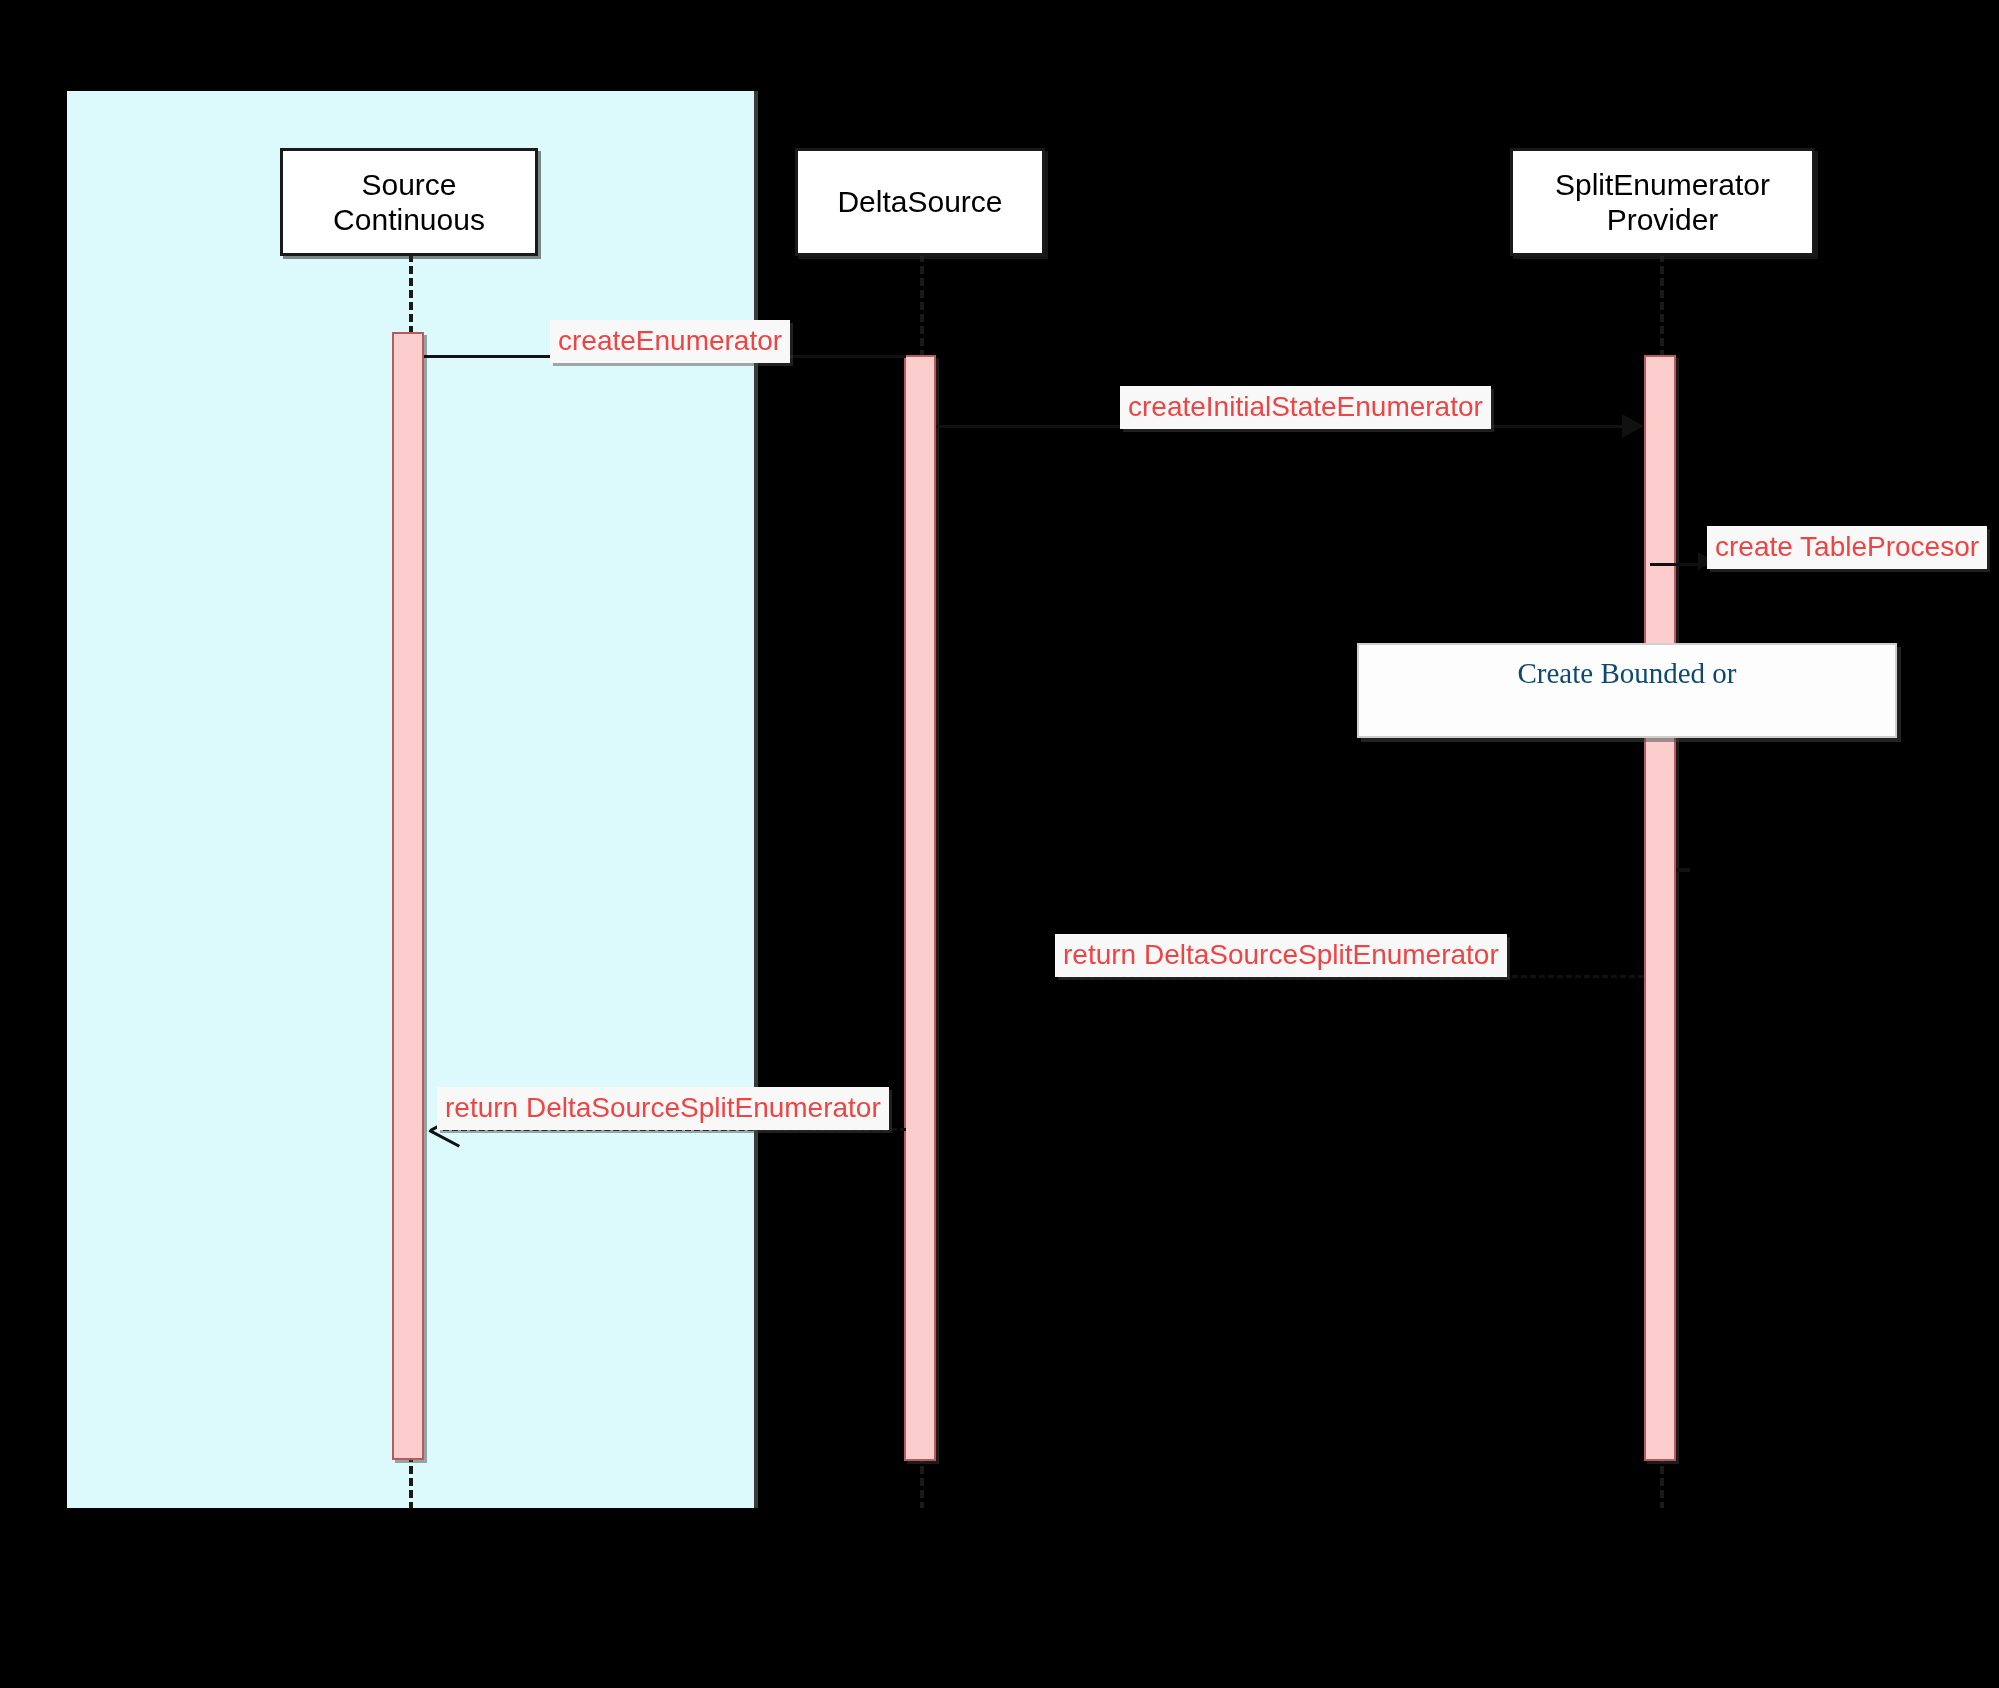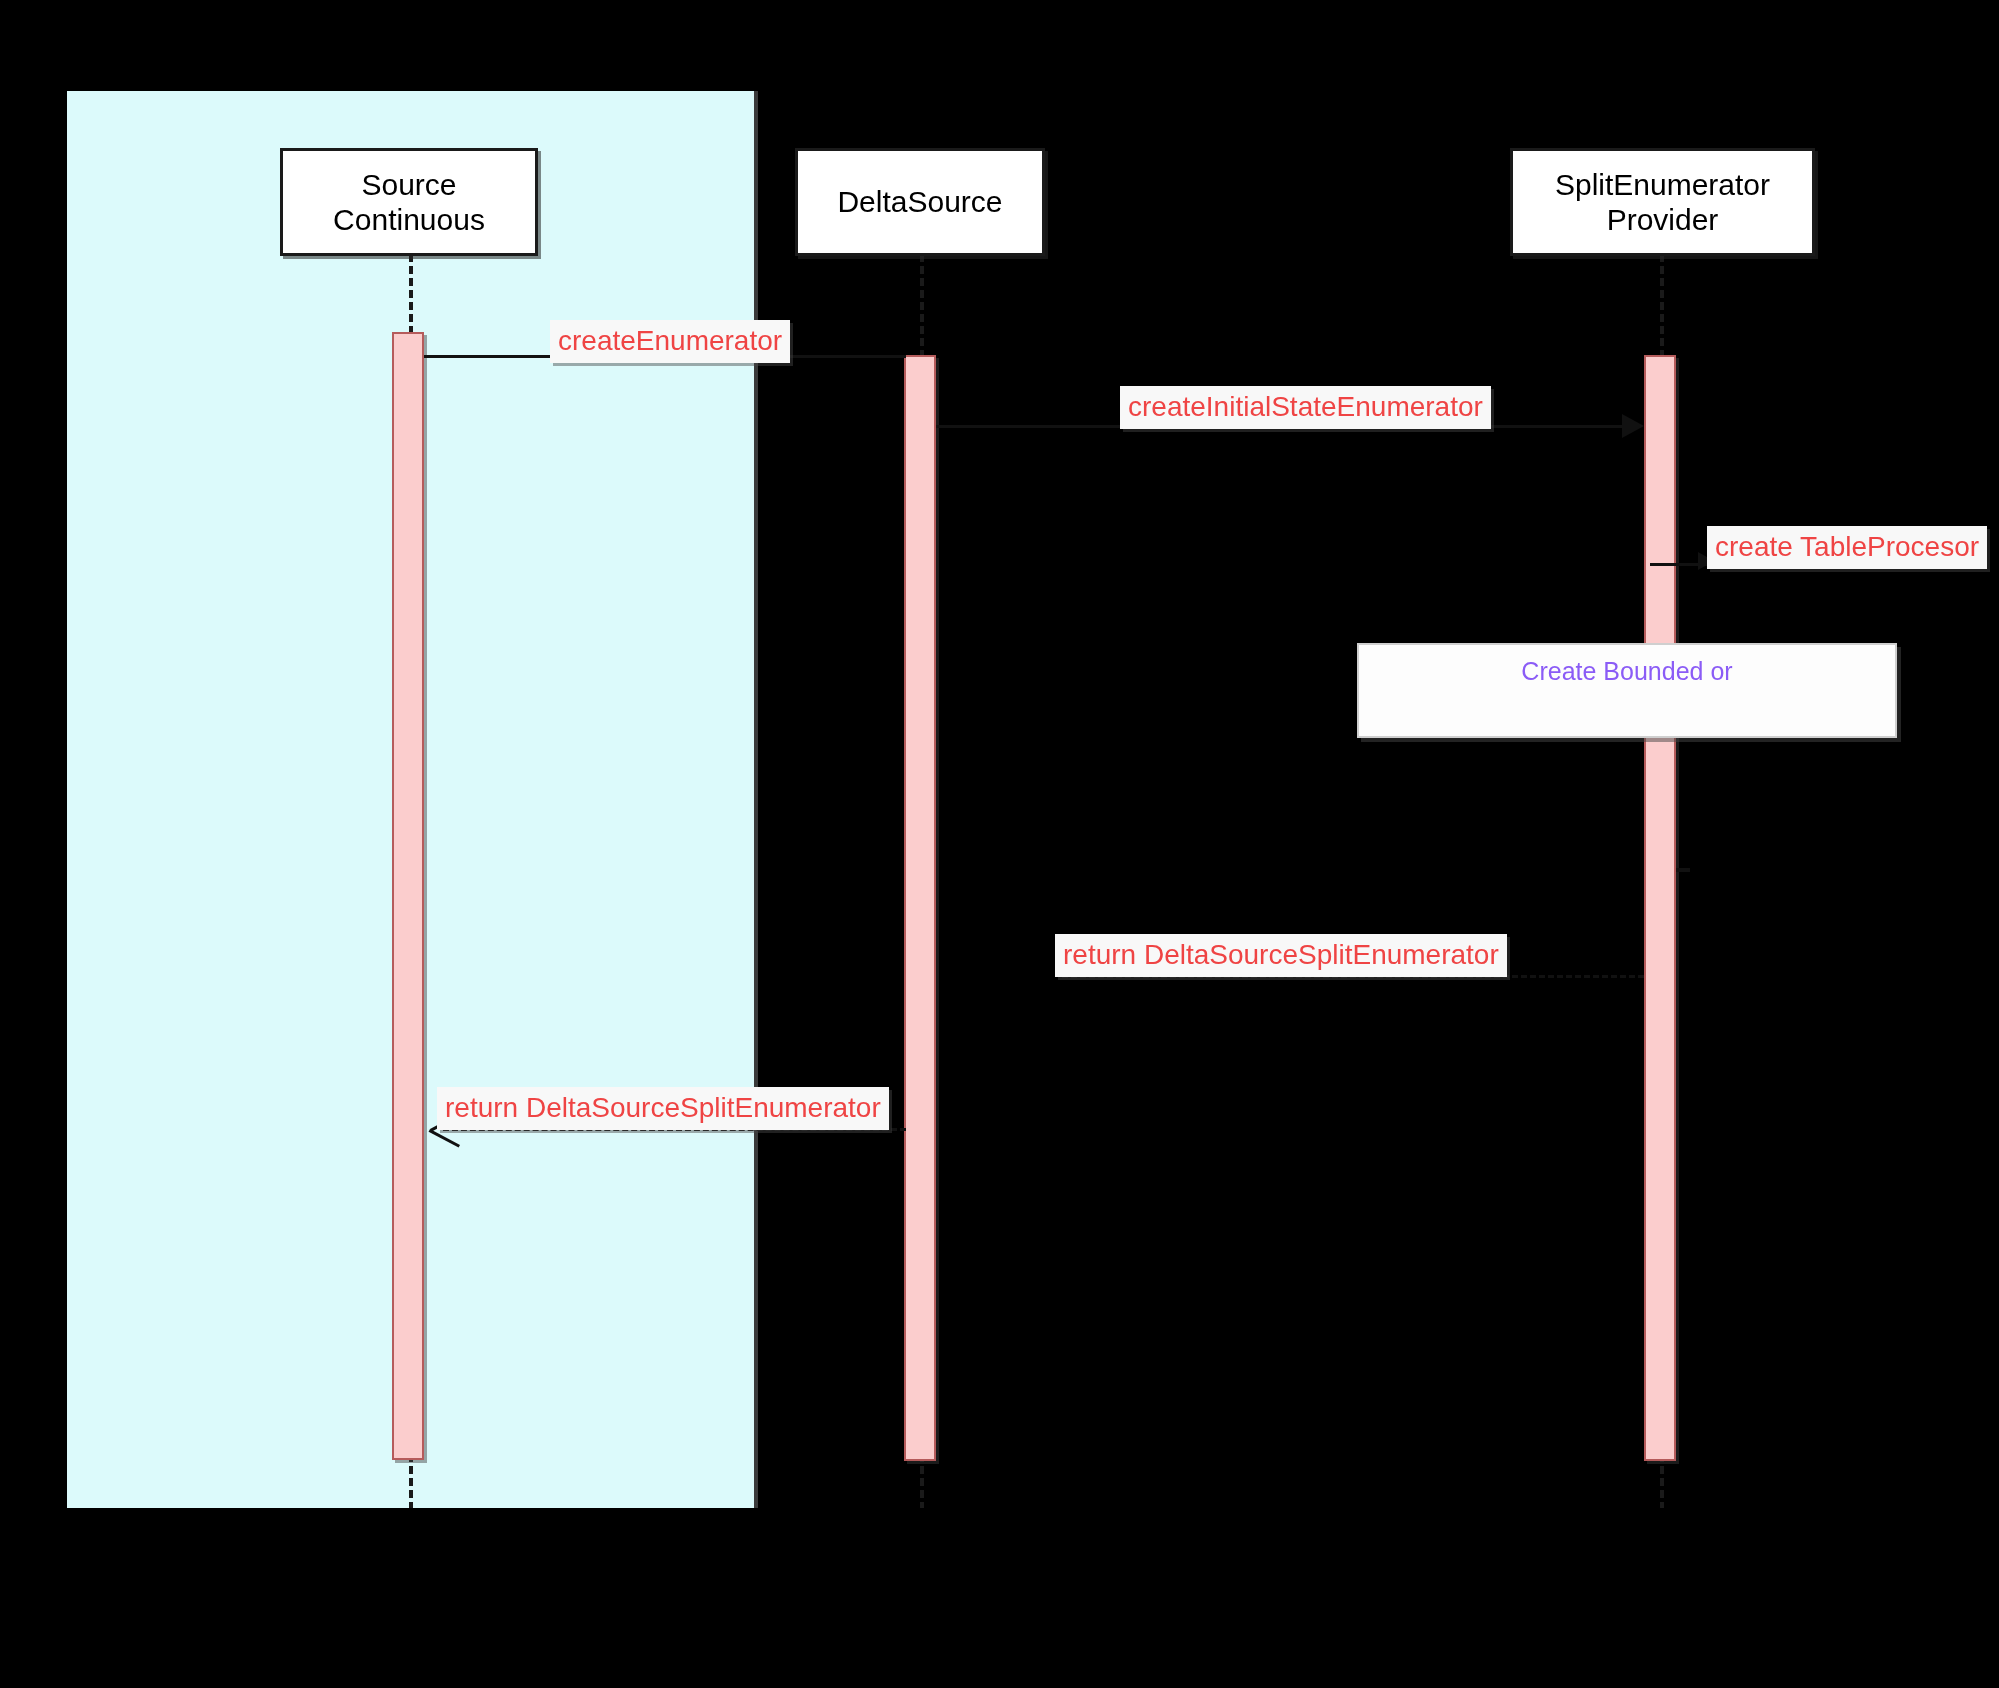--- a/index.html
+++ b/index.html
@@ -104,28 +104,29 @@
     padding: 3px 8px 5px 8px;
     white-space: nowrap;
     box-shadow: 3px 3px 0 rgba(70,70,70,0.45);
     box-sizing: border-box;
   }
 
   
   .note {
     position: absolute;
     background: #fdfdfd;
-    color: #8b5cf6;
+    color: #0c4a6e;
     border: 2px solid #cfcfcf;
-    font-size: 25px;
+    font-size: 29px;
     line-height: 1.28;
     text-align: center;
     padding: 10px 14px;
     box-sizing: border-box;
     box-shadow: 4px 4px 0 rgba(70,70,70,0.5);
+    font-family: Liberation Serif, serif;
   }
 
   
   .legend-swatch {
     position: absolute;
     background: #fbcdcd;
     border: 4px solid #a63c3c;
     box-sizing: border-box;
     box-shadow: 3px 3px 0 rgba(60,60,60,0.5);
   }

